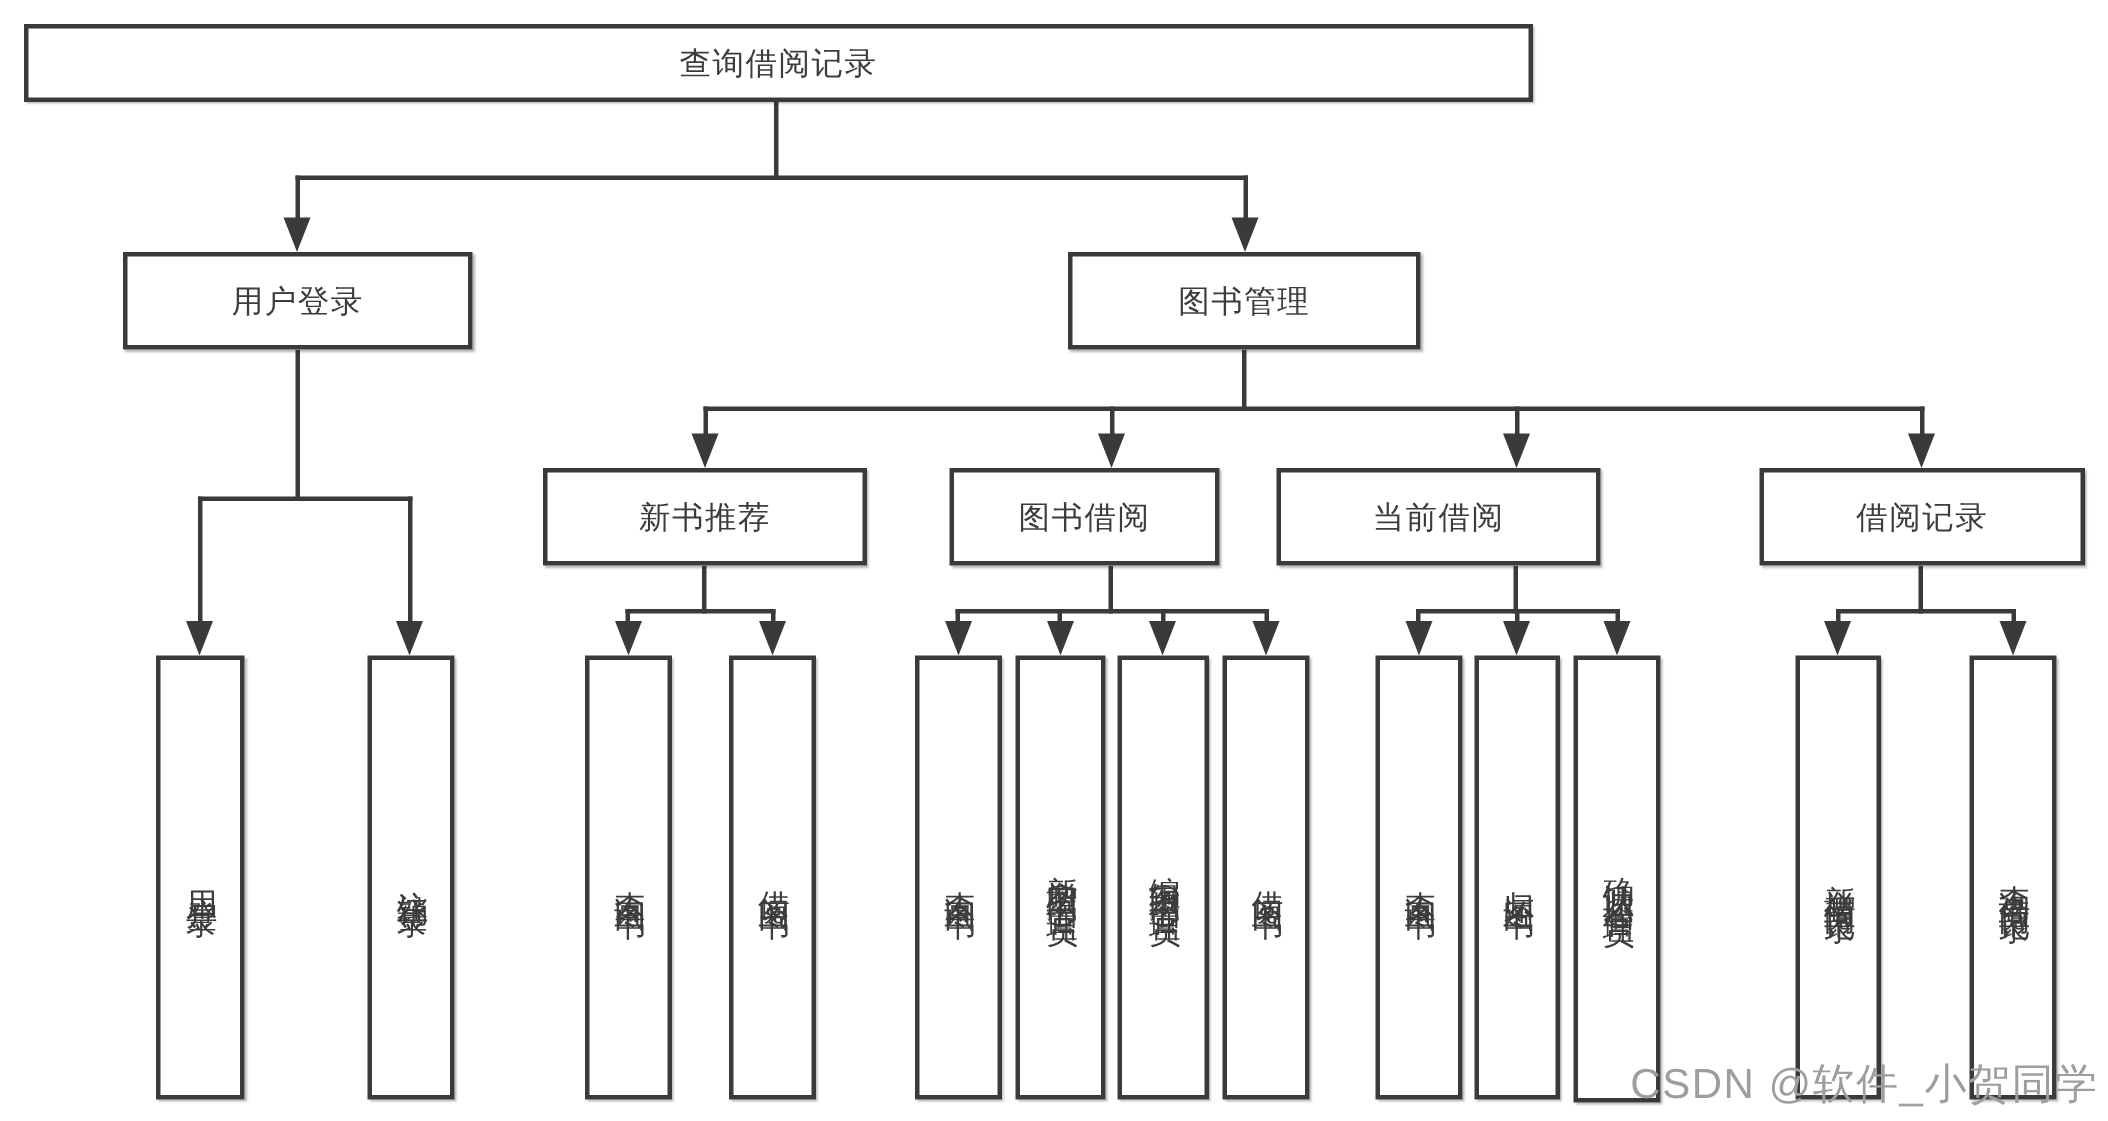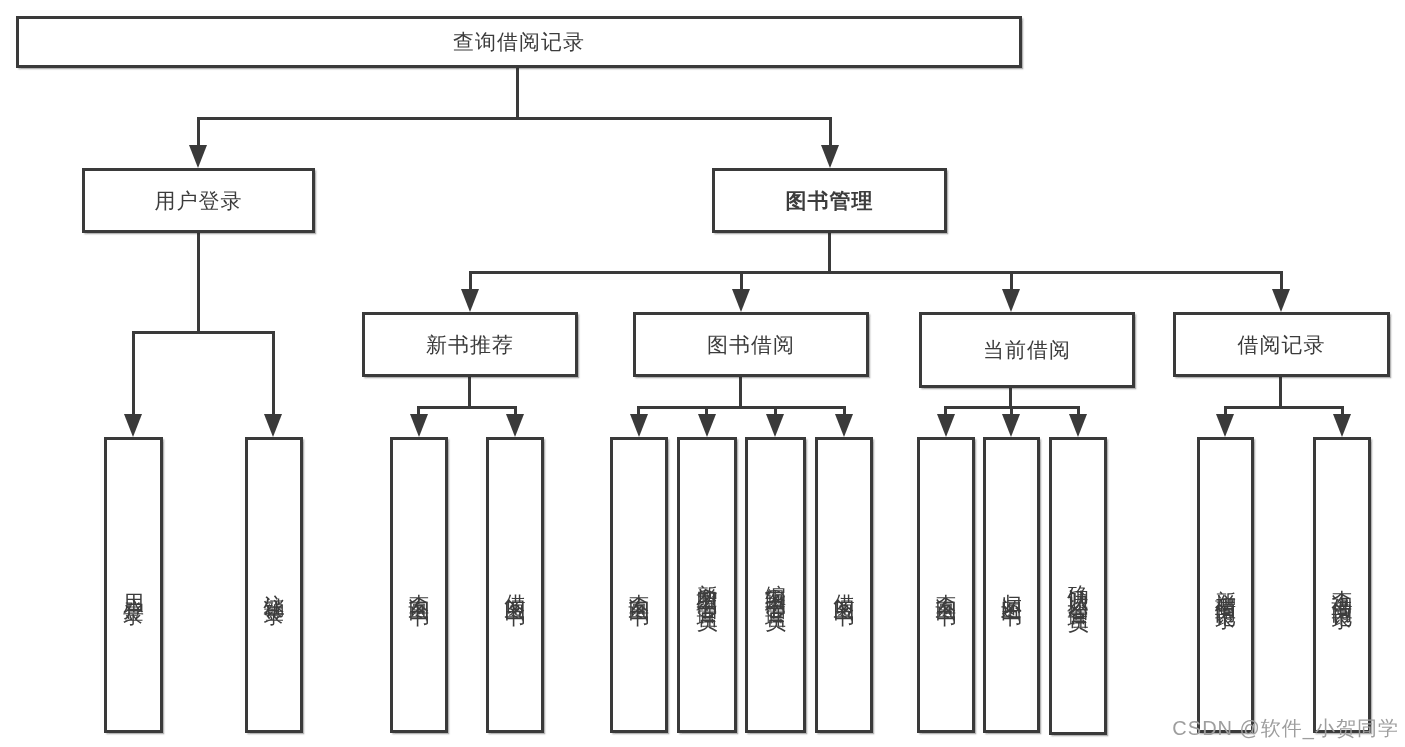--- a/index.html
+++ b/index.html
@@ -51,21 +51,21 @@
     height: 0;
     border-left: 9px solid transparent;
     border-right: 9px solid transparent;
     border-top: 23px solid var(--line);
     z-index: 1;
   }
   .watermark {
     position: absolute;
     right: 6px;
     bottom: 5px;
-    font-size: 20px;
+    font-size: 28px;
     letter-spacing: 1px;
     color: var(--watermark);
     z-index: 3;
     white-space: nowrap;
   }
 </style>
 </head>
 <body>
 
 <div class="stage">
@@ -77,21 +77,21 @@
   <div class="line" style="left:516px; top:68px; width:3px; height:52px;"></div>
   <div class="line" style="left:197px; top:117px; width:635px; height:3px;"></div>
   <div class="line" style="left:197px; top:117px; width:3px; height:29px;"></div>
   <div class="arrow" style="left:189px; top:145px;"></div>
   <div class="line" style="left:829px; top:117px; width:3px; height:29px;"></div>
   <div class="arrow" style="left:821px; top:145px;"></div>
 
   <div class="box" style="left:82px; top:168px; width:233px; height:65px;">
     <span>用户登录</span>
   </div>
-  <div class="box" style="left:712px; top:168px; width:235px; height:65px;font-weight:bold;">
+  <div class="box" style="left:712px; top:168px; width:235px; height:65px;">
     <span>图书管理</span>
   </div>
 
   <div class="line" style="left:197px; top:233px; width:3px; height:101px;"></div>
   <div class="line" style="left:132px; top:331px; width:143px; height:3px;"></div>
   <div class="line" style="left:132px; top:331px; width:3px; height:83px;"></div>
   <div class="arrow" style="left:124px; top:414px;"></div>
   <div class="line" style="left:272px; top:331px; width:3px; height:83px;"></div>
   <div class="arrow" style="left:264px; top:414px;"></div>
 
@@ -102,24 +102,24 @@
   <div class="line" style="left:740px; top:271px; width:3px; height:20px;"></div>
   <div class="arrow" style="left:732px; top:289px;"></div>
   <div class="line" style="left:1010px; top:271px; width:3px; height:20px;"></div>
   <div class="arrow" style="left:1002px; top:289px;"></div>
   <div class="line" style="left:1280px; top:271px; width:3px; height:20px;"></div>
   <div class="arrow" style="left:1272px; top:289px;"></div>
 
   <div class="box" style="left:362px; top:312px; width:216px; height:65px;align-items:center;">
     <span>新书推荐</span>
   </div>
-  <div class="box" style="left:633px; top:312px; width:236px; height:65px;">
+  <div class="box" style="left:633px; top:312px; width:180px; height:65px;">
     <span>图书借阅</span>
   </div>
-  <div class="box" style="left:919px; top:312px; width:216px; height:76px;">
+  <div class="box" style="left:851px; top:312px; width:216px; height:65px;">
     <span>当前借阅</span>
   </div>
   <div class="box" style="left:1173px; top:312px; width:217px; height:65px;">
     <span>借阅记录</span>
   </div>
 
   <div class="line" style="left:468px; top:377px; width:3px; height:32px;"></div>
   <div class="line" style="left:417px; top:406px; width:100px; height:3px;"></div>
   <div class="line" style="left:417px; top:406px; width:3px; height:10px;"></div>
   <div class="arrow" style="left:410px; top:414px;"></div>

